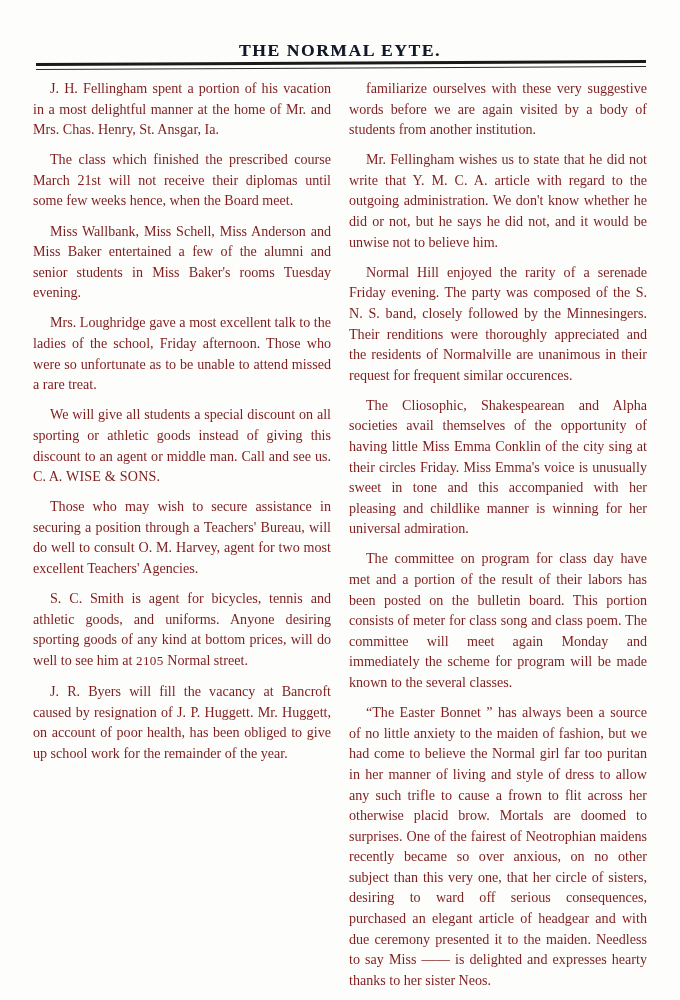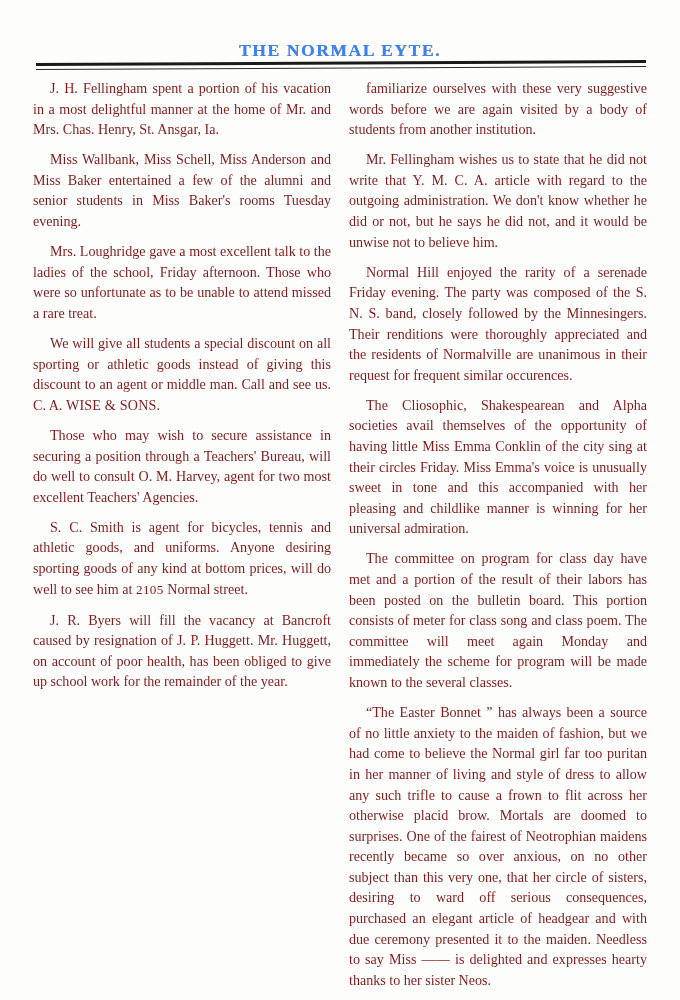--- a/index.html
+++ b/index.html
@@ -23,21 +23,21 @@
     left: 0;
     top: 40px;
     width: 680px;
     text-align: center;
   }
   .masthead-title {
     display: inline-block;
     font-size: 17.5px;
     font-weight: bold;
     letter-spacing: 1.6px;
-    color: #3b82f6;
+    color: #0f172a;
     font-family: "Liberation Serif", "DejaVu Serif", serif;
     text-shadow: 0.35px 0 0 rgba(0,0,0,0.45);
   }
 
   
   .rule-wrap {
     position: absolute;
     left: 36px;
     top: 63px;
     width: 610px;
@@ -116,20 +116,21 @@
 
   <div class="rule-wrap">
     <div class="rule-thick"></div>
     <div class="rule-thin"></div>
   </div>
 
   <div class="columns">
 
     <div class="col">
       <p class="para">J. H. Fellingham spent a portion of his vacation in a most delightful manner at the home of Mr. and Mrs. Chas. Henry, St. Ansgar, Ia.</p>
+      <p class="para">The class which finished the prescribed course March 21st will not receive their diplomas until some few weeks hence, when the Board meet.</p>
       <p class="para">Miss Wallbank, Miss Schell, Miss Anderson and Miss Baker entertained a few of the alumni and senior students in Miss Baker's rooms Tuesday evening.</p>
       <p class="para">Mrs. Loughridge gave a most excellent talk to the ladies of the school, Friday afternoon. Those who were so unfortunate as to be unable to attend missed a rare treat.</p>
       <p class="para">We will give all students a special discount on all sporting or athletic goods instead of giving this discount to an agent or middle man. Call and see us. C. A. <span class="smallcaps">WISE &amp; SONS.</span></p>
       <p class="para">Those who may wish to secure assistance in securing a position through a Teachers' Bureau, will do well to consult O. M. Harvey, agent for two most excellent Teachers' Agencies.</p>
       <p class="para">S. C. Smith is agent for bicycles, tennis and athletic goods, and uniforms. Anyone desiring sporting goods of any kind at bottom prices, will do well to see him at <span class="oldstyle">2105</span> Normal street.</p>
       <p class="para">J. R. Byers will fill the vacancy at Bancroft caused by resignation of J. P. Huggett. Mr. Huggett, on account of poor health, has been obliged to give up school work for the remainder of the year.</p>
     </div>
 
     <div class="col">
       <p class="para">familiarize ourselves with these very suggestive words before we are again visited by a body of students from another institution.</p>

